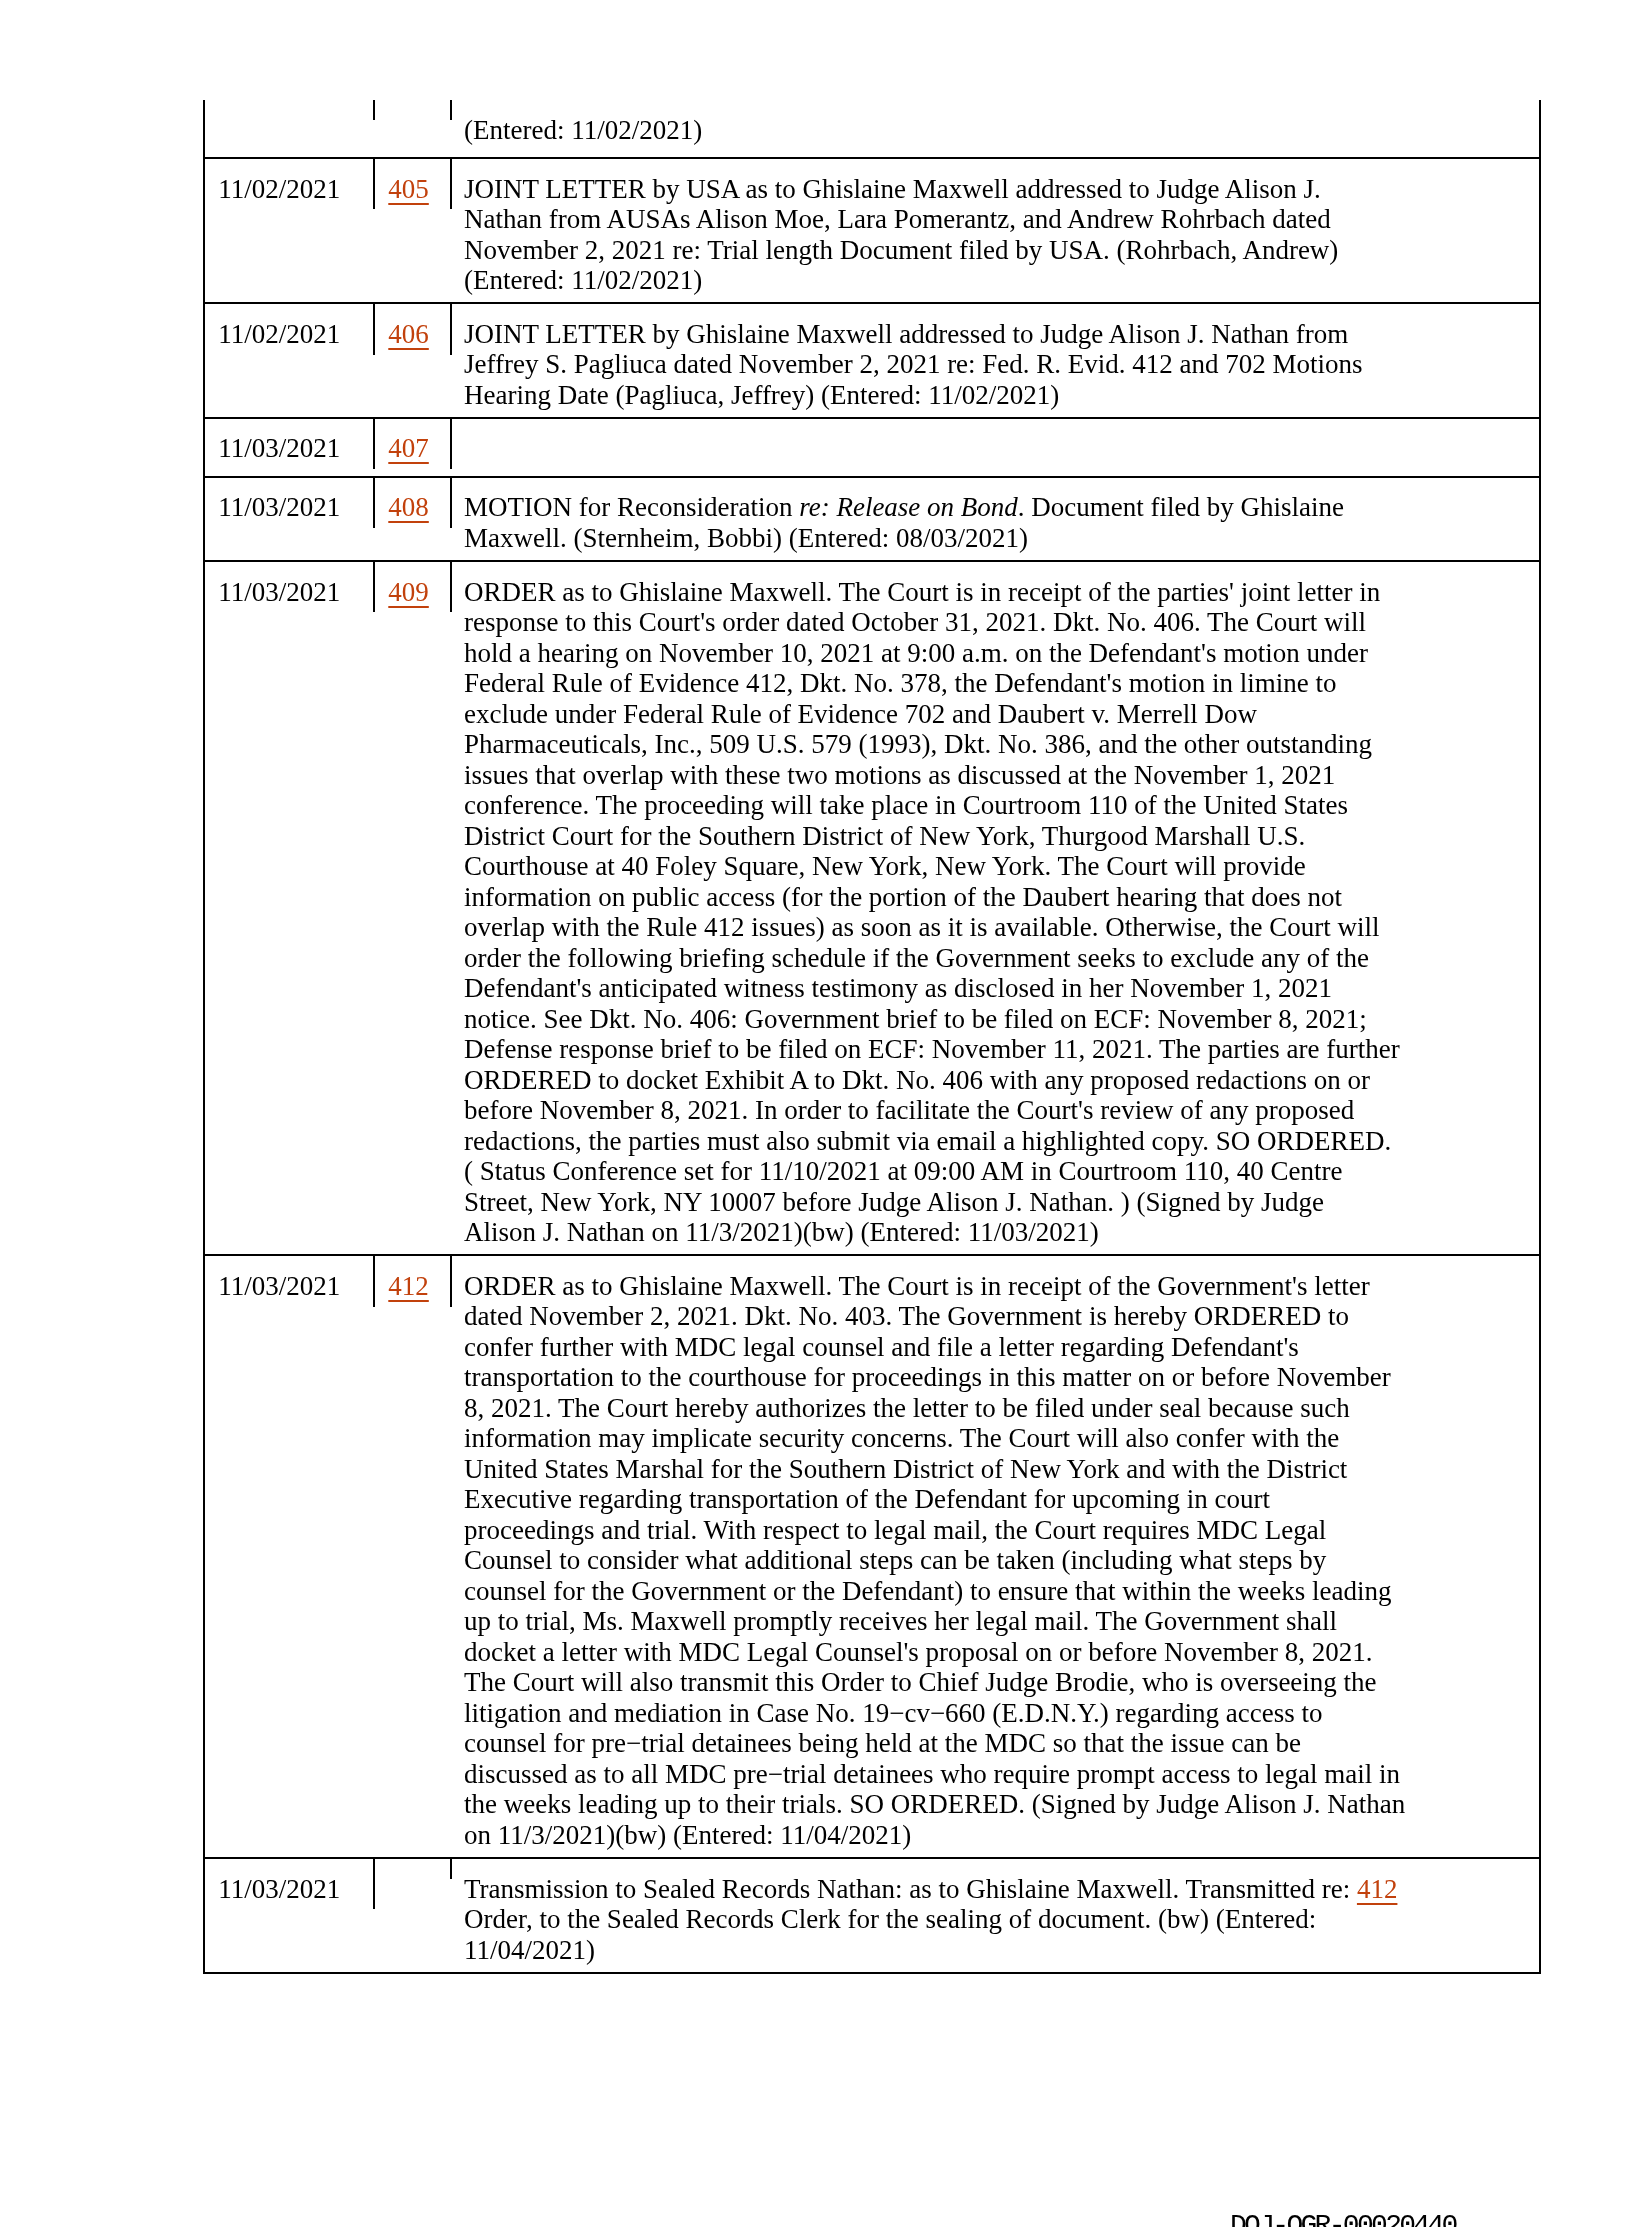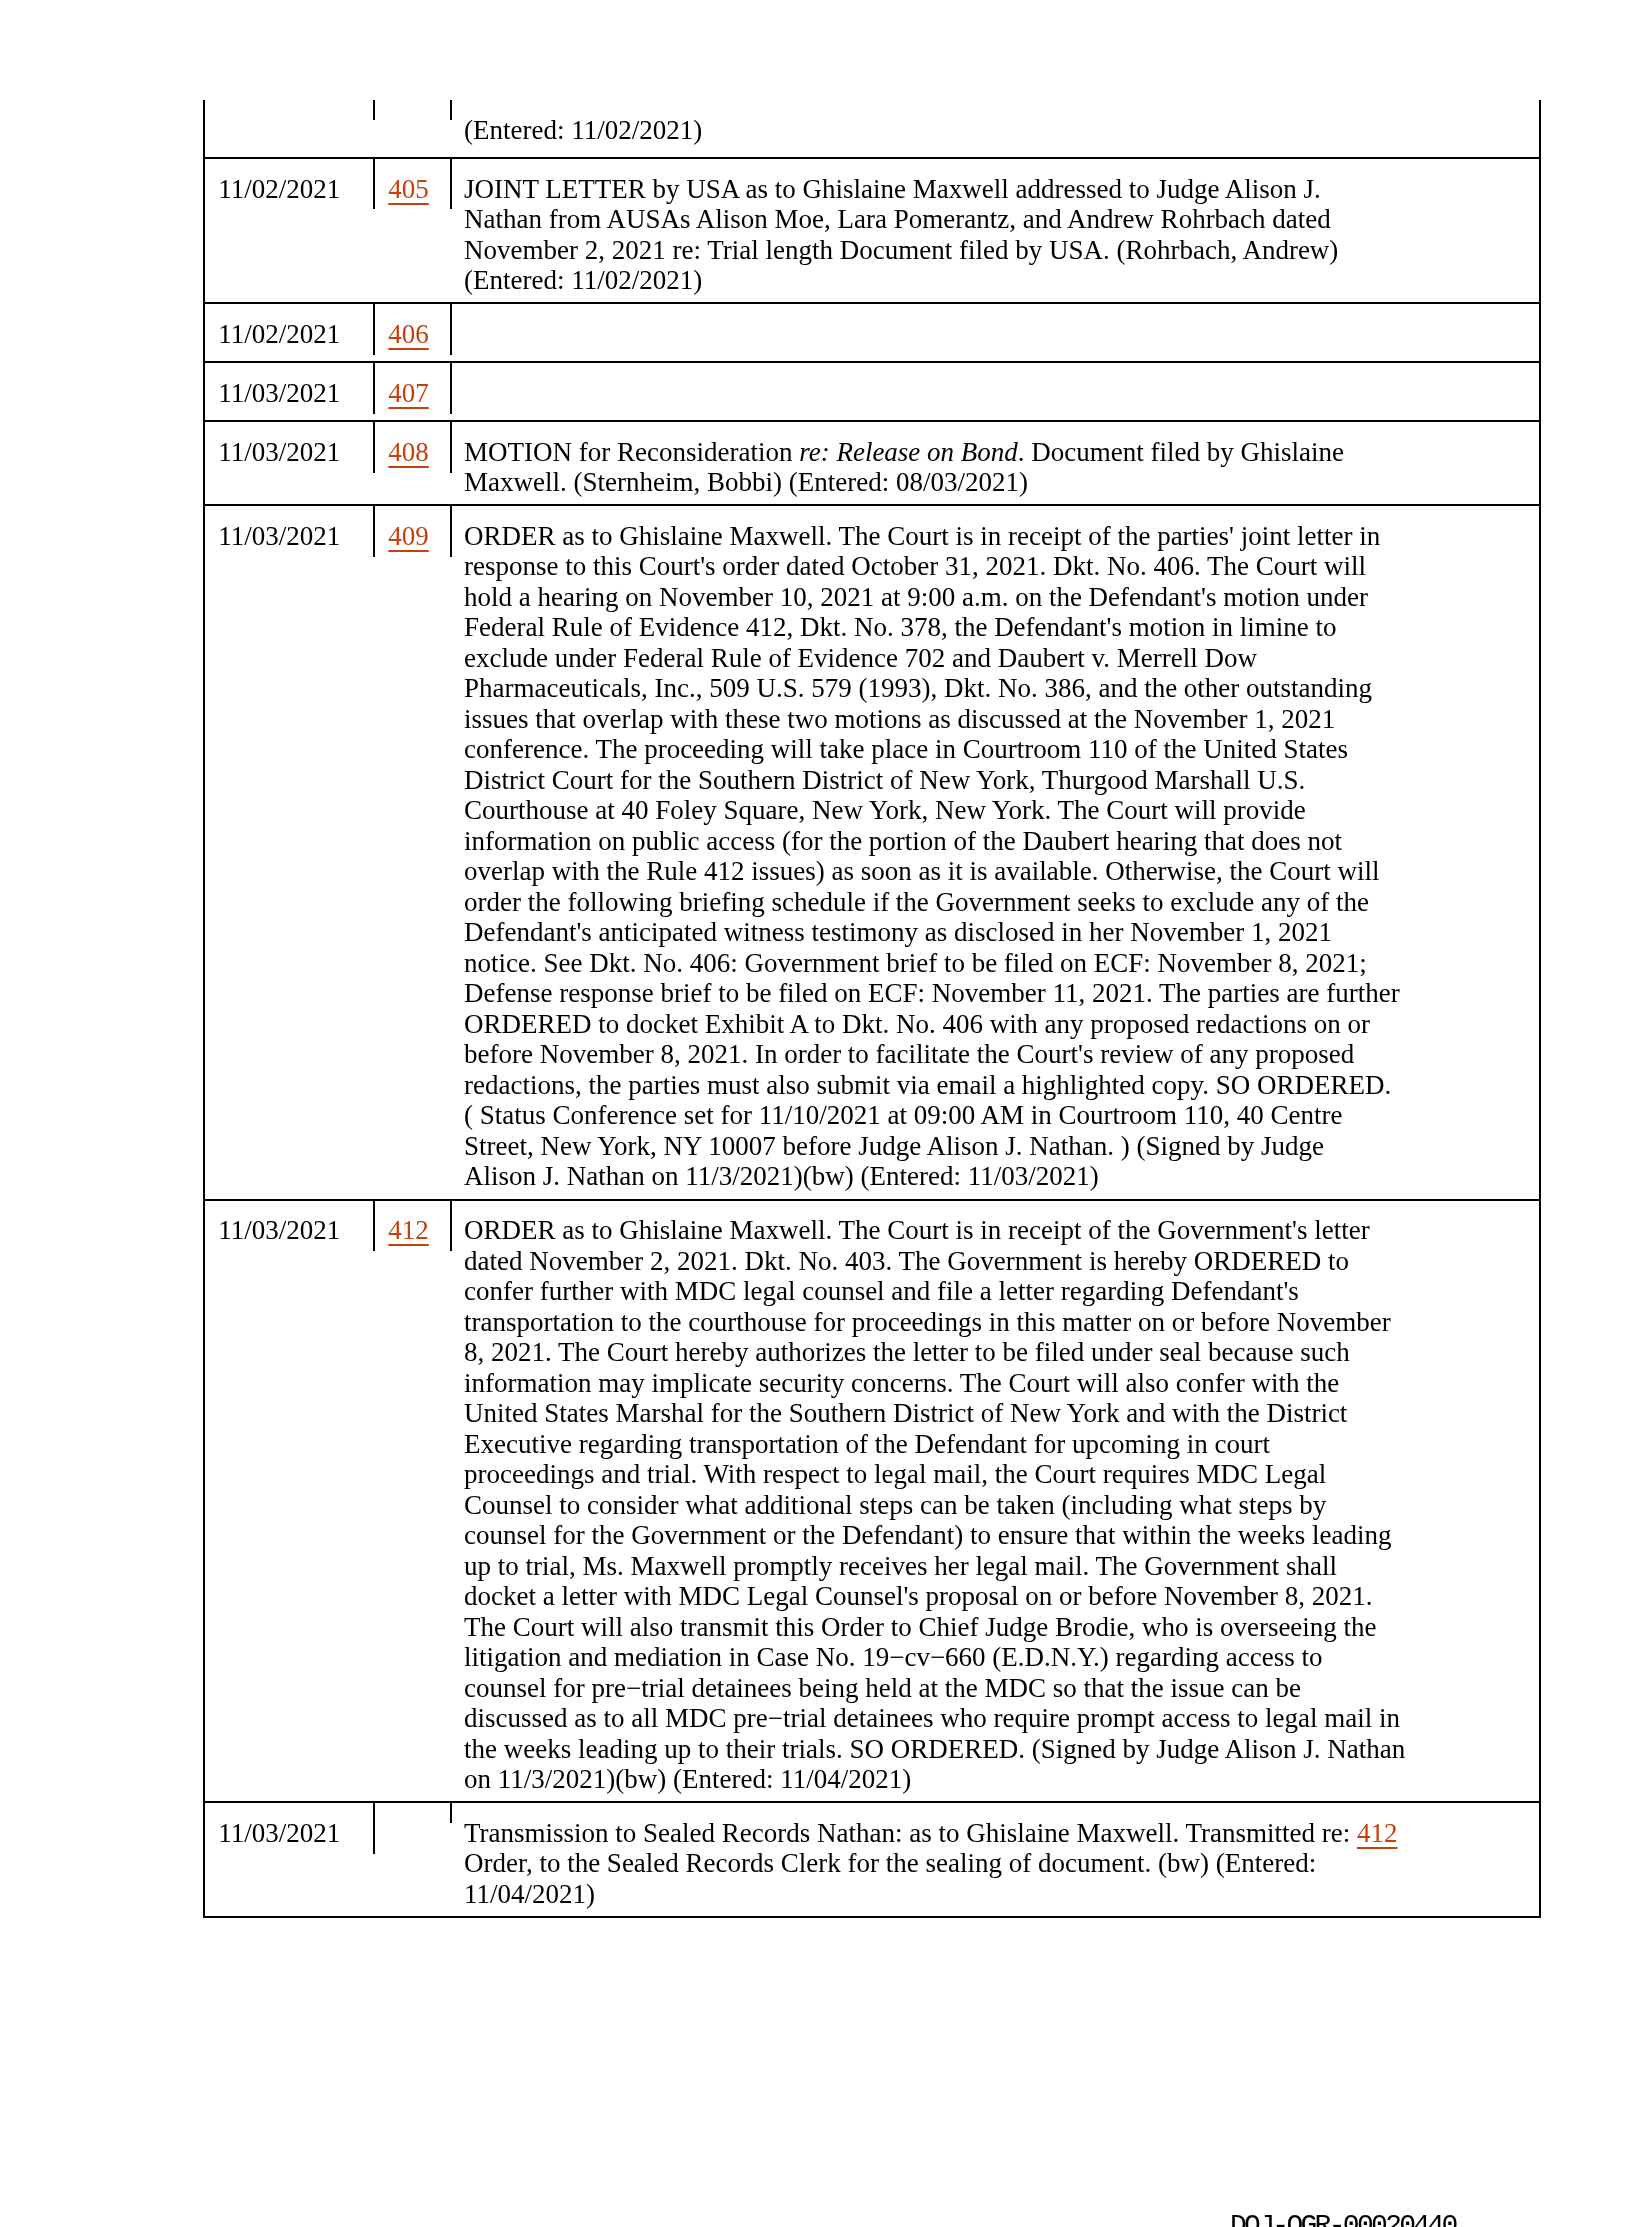--- a/index.html
+++ b/index.html
@@ -95,20 +95,23 @@
         <div class="cell cell-date">11/02/2021</div>
         <div class="cell cell-num"><span class="doc-link">405</span></div>
         <div class="cell cell-desc"><span>JOINT LETTER by USA as to Ghislaine Maxwell addressed to Judge Alison J.
 Nathan from AUSAs Alison Moe, Lara Pomerantz, and Andrew Rohrbach dated
 November 2, 2021 re: Trial length Document filed by USA. (Rohrbach, Andrew)
 (Entered: 11/02/2021)</span></div>
       </div>
       <div class="row">
         <div class="cell cell-date">11/02/2021</div>
         <div class="cell cell-num"><span class="doc-link">406</span></div>
+        <div class="cell cell-desc"><span>JOINT LETTER by Ghislaine Maxwell addressed to Judge Alison J. Nathan from
+Jeffrey S. Pagliuca dated November 2, 2021 re: Fed. R. Evid. 412 and 702 Motions
+Hearing Date (Pagliuca, Jeffrey) (Entered: 11/02/2021)</span></div>
       </div>
       <div class="row">
         <div class="cell cell-date">11/03/2021</div>
         <div class="cell cell-num"><span class="doc-link">407</span></div>
       </div>
       <div class="row">
         <div class="cell cell-date">11/03/2021</div>
         <div class="cell cell-num"><span class="doc-link">408</span></div>
         <div class="cell cell-desc"><span>MOTION for Reconsideration </span><span class="seg-italic">re: Release on Bond</span><span>. Document filed by Ghislaine
 Maxwell. (Sternheim, Bobbi) (Entered: 08/03/2021)</span></div>

